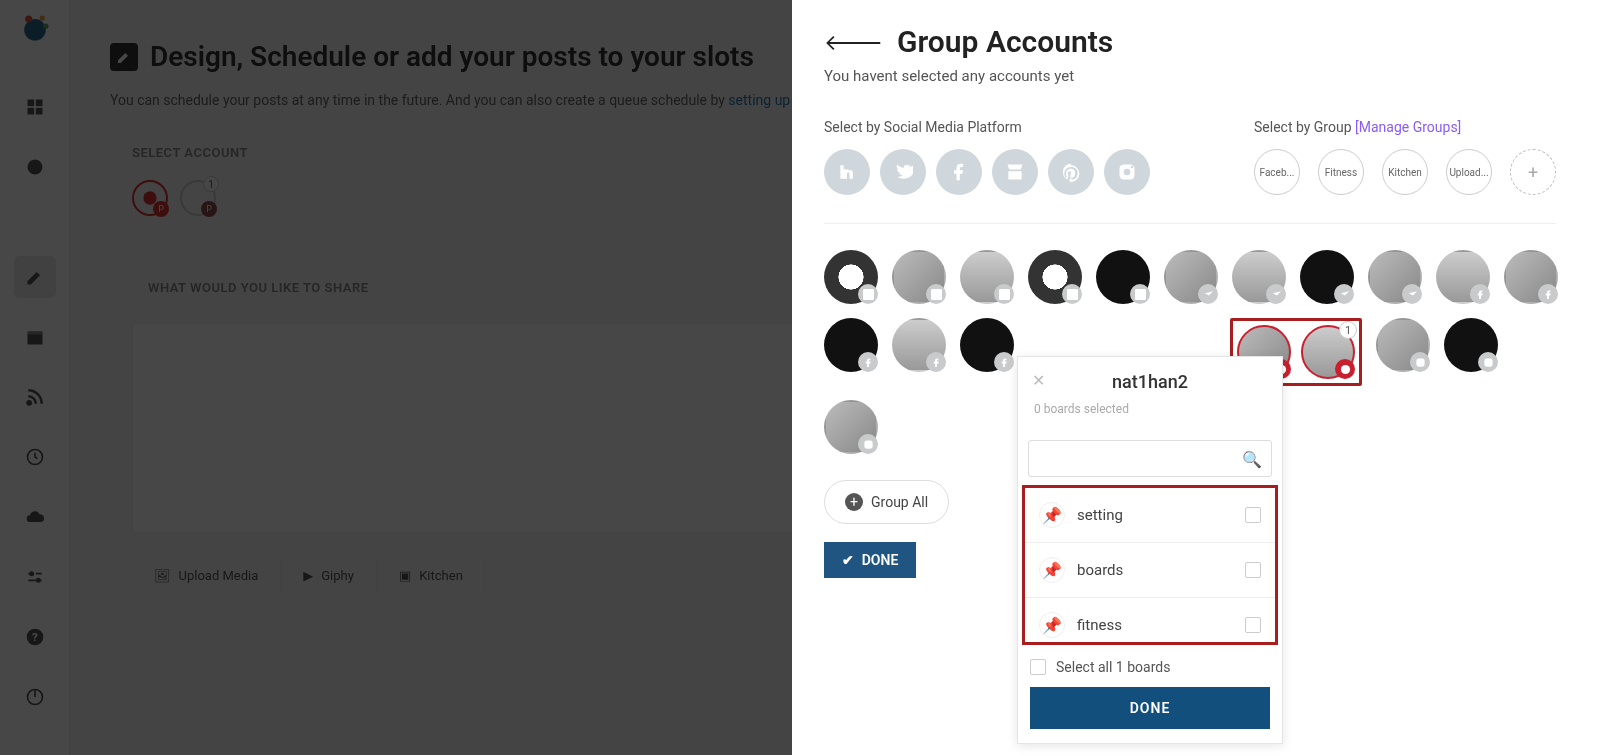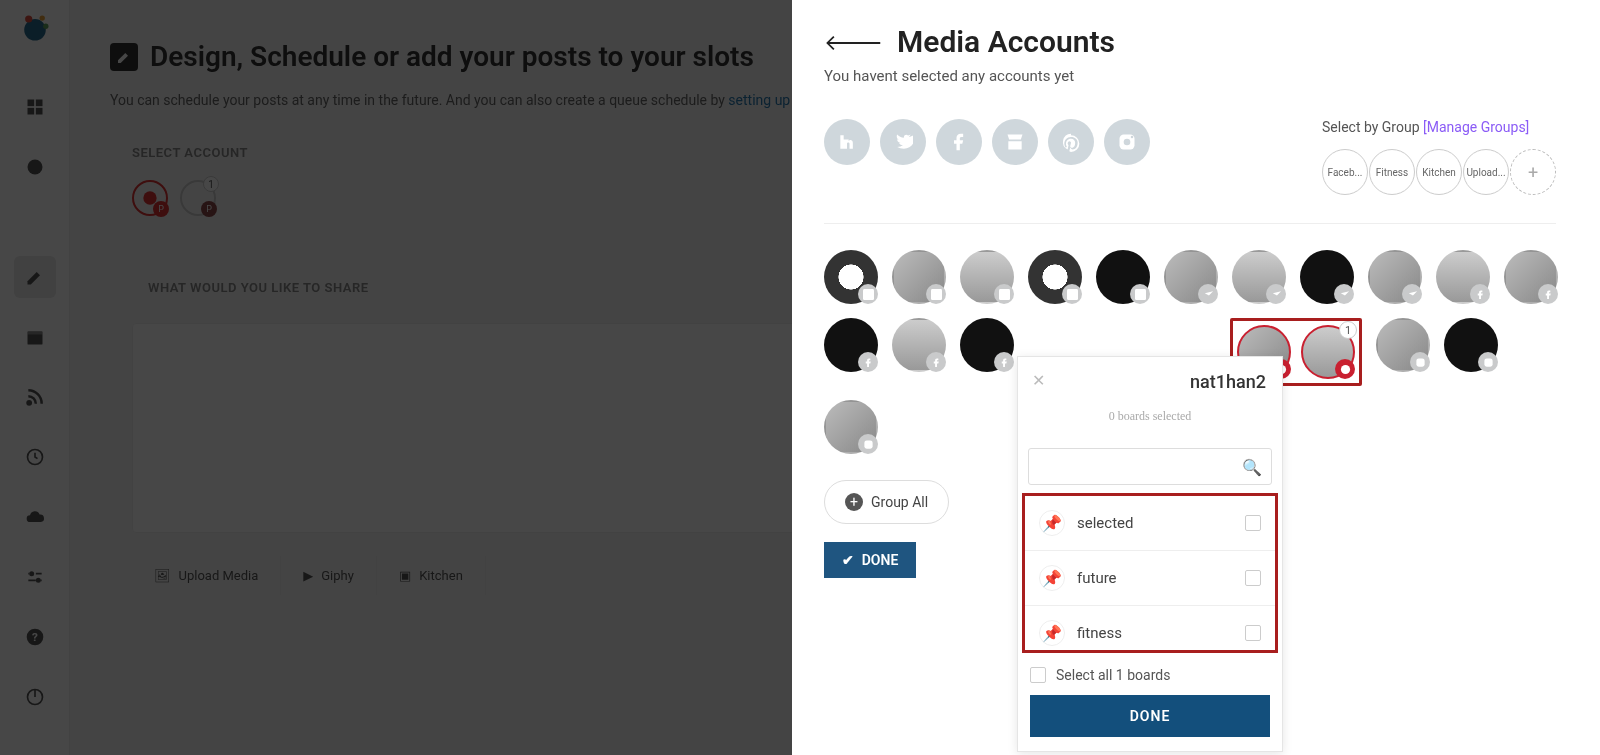--- a/index.html
+++ b/index.html
@@ -40,42 +40,42 @@
 .panel-header { display:flex; align-items:center; gap:14px; margin-bottom:8px;}
 .back-arrow { font-size:22px; cursor:pointer; color:#222;}
 .panel-title { font-size:30px; font-weight:600; color:#222;}
 .panel-sub { font-size:15px; color:#555; margin-bottom:34px;}
 .select-row { display:flex; justify-content:space-between; align-items:flex-start;}
 .sel-label { font-size:14px; color:#555; margin-bottom:14px;}
 .sel-label a { color:#8b5cf6; text-decoration:none;}
 .platform-circles { display:flex; gap:10px;}
 .plat { width:46px; height:46px; border-radius:50%; background:#cfd7dc; display:flex; align-items:center; justify-content:center; color:#fff; cursor:pointer;}
 .plat svg { width:20px; height:20px; fill:#fff;}
-.group-circles { display:flex; gap:1px; align-items:center;}
+.group-circles { display:flex; gap:18px; align-items:center;}
 .grp { width:46px; height:46px; border-radius:50%; border:1px solid #ccc; display:flex; align-items:center; justify-content:center; font-size:10px; color:#666; text-align:center; padding:2px; cursor:pointer; overflow:hidden;}
 .grp.add { border:1px dashed #bbb; font-size:18px; color:#aaa;}
 .divider { height:1px; background:#eee; margin:28px 0 26px 0;}
 .avatars { display:flex; flex-wrap:wrap; gap:14px; width: 740px;}
 .av { width:54px; height:54px; border-radius:50%; background:#ddd; background-size:cover; position:relative; filter:grayscale(80%); cursor:pointer; border:2px solid transparent;}
 .av .net { position:absolute; right:-2px; bottom:-2px; width:20px; height:20px; border-radius:50%; background:#c5cbd0; display:flex; align-items:center; justify-content:center;}
 .av .net svg { width:11px; height:11px; fill:#fff;}
 .av.pin { filter:none; border:2px solid #c92030;}
 .av.pin .net { background:#c92030;}
 .av .cnt { position:absolute; right:-4px; top:-6px; width:18px; height:18px; border-radius:50%; background:#fff; border:1px solid #ccc; color:#555; font-size:11px; display:flex; align-items:center; justify-content:center;}
 .highlight-box { border:3px solid #a81e1e; padding:4px; display:flex; gap:10px; border-radius:2px;}
 .sel-all { margin-top:26px; display:inline-flex; align-items:center; gap:8px; padding:12px 20px; border:1px solid #ddd; border-radius:28px; font-size:14px; color:#444; cursor:pointer;}
 .sel-all .plus { width:18px; height:18px; border-radius:50%; background:#555; color:#fff; display:flex; align-items:center; justify-content:center; font-size:14px;}
 .done-btn { margin-top:18px; display:inline-flex; align-items:center; gap:8px; padding:10px 18px; background:#1f5580; color:#fff; font-size:14px; font-weight:600; cursor:pointer; border:none;}
 
 
 .board-pop { position:absolute; left:1017px; top:356px; width:266px; background:#fff; border:1px solid #e5e5e5; box-shadow:0 2px 10px rgba(0,0,0,0.1);}
 .pop-hd { padding:14px 16px 10px 16px; position:relative;}
 .pop-close { position:absolute; left:14px; top:14px; color:#bbb; font-size:16px; cursor:pointer;}
-.pop-name { text-align:right; font-size:18px; color:#333; font-weight:500;}
-.pop-sub { text-align:center; font-size:12px; color:#aaa; margin-top:17px;font-family:Liberation Serif, serif;}
+.pop-name { text-align:center; font-size:18px; color:#333; font-weight:500;}
+.pop-sub { text-align:left; font-size:12px; color:#aaa; margin-top:10px;}
 .pop-search { margin:14px 10px 0 10px; position:relative;}
 .pop-search input { width:100%; padding:10px 34px 10px 12px; border:1px solid #ddd; border-radius:3px; font-size:13px;}
 .pop-search .sicon { position:absolute; right:10px; top:50%; transform:translateY(-50%); color:#bbb;}
 .board-list-wrap { margin:8px 4px 0 4px; border:3px solid #a81e1e; padding:0; position:relative;}
 .board-list { max-height:154px; overflow-y:scroll;}
 .board-item { display:flex; align-items:center; gap:12px; padding:14px 14px; border-bottom:1px solid #eee; cursor:pointer;}
 .board-item .pin-ic { width:26px; height:26px; border-radius:50%; border:1px solid #eee; display:flex; align-items:center; justify-content:center; color:#c92030;}
 .board-item .bname { flex:1; font-size:15px; color:#444;}
 .board-item .chk { width:16px; height:16px; border:1px solid #ccc; border-radius:2px;}
 .pop-footer { padding:14px 12px;}
@@ -216,26 +216,27 @@
         <span>DESIGN ON CANVA</span>
       </div>
   </div>
 </div>
 
 <div class="dark-overlay"></div>
 
 <div class="panel">
   <div class="panel-header">
     <span class="back-arrow">🡐</span>
-    <span class="panel-title">Media Accounts</span>
+    <span class="panel-title">Group Accounts</span>
   </div>
   <div class="panel-sub">You havent selected any accounts yet</div>
 
   <div class="select-row">
     <div>
+      <div class="sel-label">Select by Social Media Platform</div>
       <div class="platform-circles">
         <div class="plat">
             <svg viewBox="0 0 24 24">
               <path d="M4 4h4v16H4zM10 9h4v2c1-2 5-2 5 2v7h-4v-6c0-2-3-2-3 0v6h-4V9z"></path>
             </svg>
           </div>
         <div class="plat">
             <svg viewBox="0 0 24 24">
               <path d="M22 5c-1 .5-2 .8-3 1 1-1 2-2 2-3-1 .6-2 1-3 1.3C17 3 15 3 14 4c-1 1-1 3-1 3-3 0-6-2-8-4 0 0-2 4 2 6-1 0-2-.3-2-.3 0 2 1 4 4 4-1 .3-2 .3-2 .3 1 2 3 3 5 3-2 1-4 2-7 2 2 1 5 2 8 2 9 0 14-8 13-14 1-1 2-2 2-3z"></path>
             </svg>
@@ -439,26 +440,26 @@
     <div class="pop-sub">0 boards selected</div>
   </div>
   <div class="pop-search">
     <input type="text" style="">
     <span class="sicon">🔍</span>
   </div>
   <div class="board-list-wrap">
     <div class="board-list">
       <div class="board-item">
         <span class="pin-ic">📌</span>
-        <span class="bname">selected</span>
+        <span class="bname">setting</span>
         <span class="chk"></span>
       </div>
       <div class="board-item">
         <span class="pin-ic">📌</span>
-        <span class="bname">future</span>
+        <span class="bname">boards</span>
         <span class="chk"></span>
       </div>
       <div class="board-item">
         <span class="pin-ic">📌</span>
         <span class="bname">fitness</span>
         <span class="chk"></span>
       </div>
 
     </div>
   </div>

